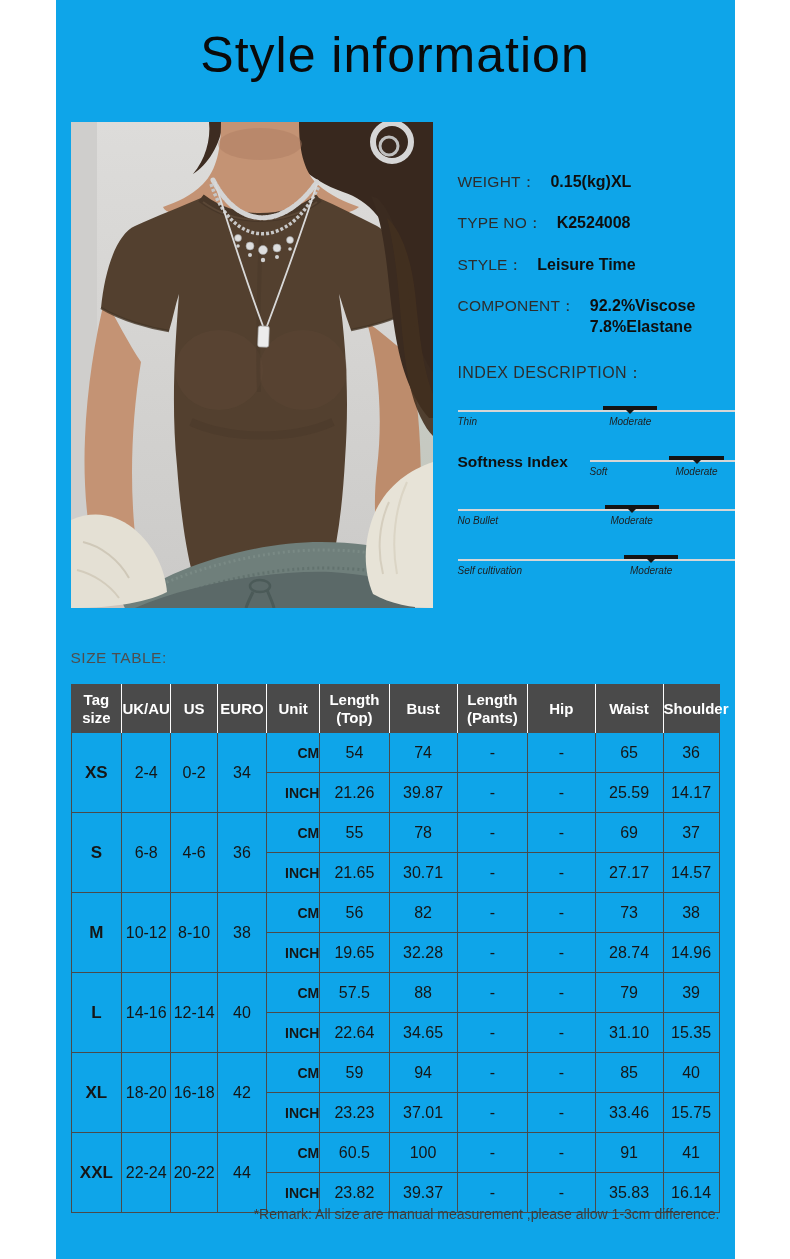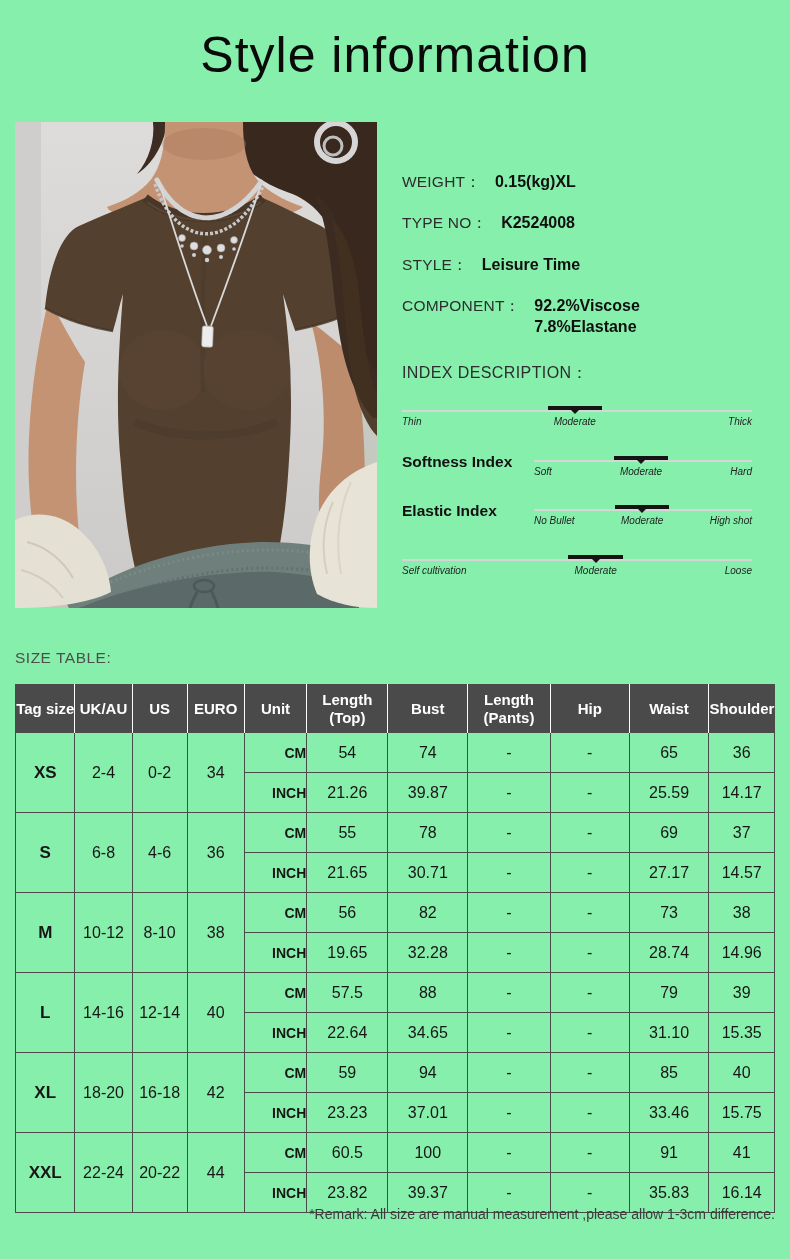--- a/index.html
+++ b/index.html
@@ -1,20 +1,20 @@
 <!DOCTYPE html>
 <html style="--header-bg: #4a4a4a; --header-text: #ffffff; --border: #4a4a4a; --bar: #141414; --track: #d6d6d6; --tee-brown: #53402f; --pants-gray-green: #5b6968; --cream-fabric: #e4e0d4; --photo-background: #d2d1cf;"><head>
 <meta charset="utf-8">
 <style>
   html,body{margin:0;padding:0;background:#ffffff;}
   .page{
     position:relative;
-    width:790px;height:1259px;
+    width:679px;height:1259px;
     margin:0 auto;
-    background:#86efac;
+    background:#0ea5e9;
     font-family:"Liberation Sans", sans-serif;
     overflow:hidden;
   }
   
   .page-title{
     position:absolute;top:26px;left:0;width:100%;
     text-align:center;
     font-size:50px;font-weight:500;letter-spacing:1px;color:#0a0a0a;
   }
   
@@ -230,21 +230,20 @@
           <div class="index-slider">
             <div class="slider-track"></div>
             <div class="slider-options">
               <span class="opt">Soft</span>
               <span class="opt active">Moderate</span>
               <span class="opt">Hard</span>
             </div>
           </div>
         </div>
         <div class="index-row">
-          <div class="index-name">Elastic Index</div>
           <div class="index-slider">
             <div class="slider-track"></div>
             <div class="slider-options">
               <span class="opt">No Bullet</span>
               <span class="opt active">Moderate</span>
               <span class="opt">High shot</span>
             </div>
           </div>
         </div>
         <div class="index-row">

